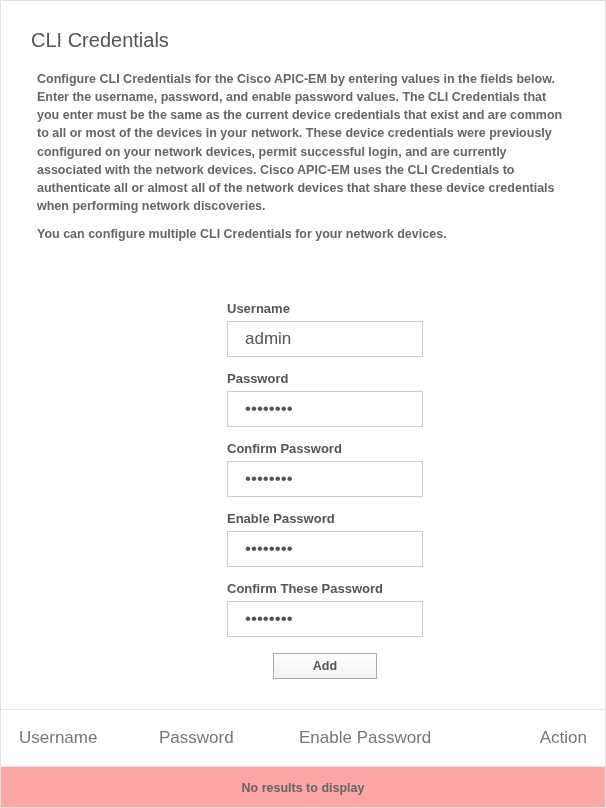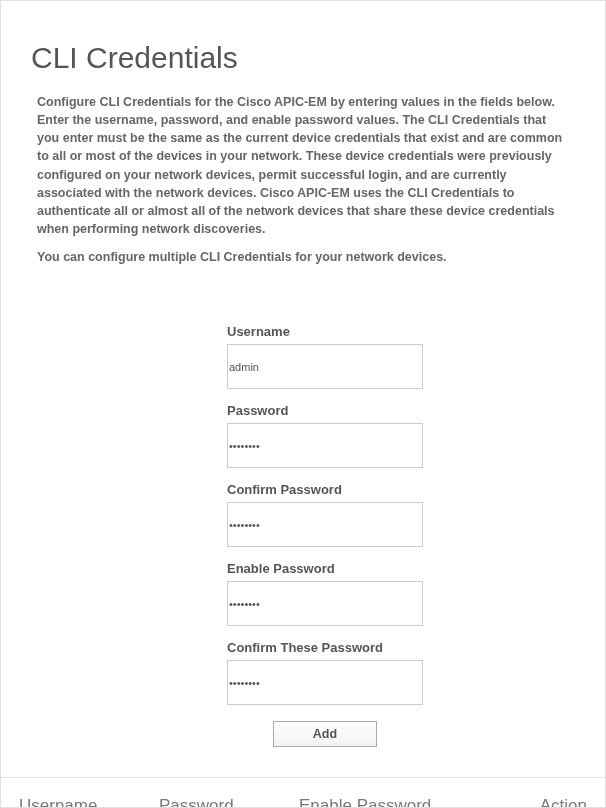--- a/index.html
+++ b/index.html
@@ -11,25 +11,24 @@
       font-family: "Segoe UI", Arial, sans-serif;
       background: #fff;
       width: 606px;
       height: 808px;
       border: 1px solid #e0e0e0;
     }
     .container {
       padding: 28px 30px 0 30px;
     }
     .page-title {
-      font-size: 30px;
+      font-size: 20px;
       font-weight: 400;
       color: #555;
       margin-bottom: 18px;
-      margin-top: 12px;
     }
     .description {
       font-size: 12.5px;
       color: #666;
       line-height: 1.45;
       margin-bottom: 12px;
       font-weight: 600;
       padding: 0 6px;
     }
     .subtext {
@@ -48,23 +47,23 @@
     }
     .field-label {
       display: block;
       font-size: 13px;
       color: #555;
       font-weight: 600;
       margin-bottom: 5px;
     }
     .field-input {
       width: 196px;
-      height: 45px;
-      padding: 3px 1px;
-      font-size: 11px;
+      height: 36px;
+      padding: 3px 17px;
+      font-size: 17px;
       border: 1px solid #ccc;
       color: #555;
       font-family: inherit;
     }
     .button-row {
       text-align: center;
       margin-top: 16px;
       margin-bottom: 30px;
     }
     .add-button {

